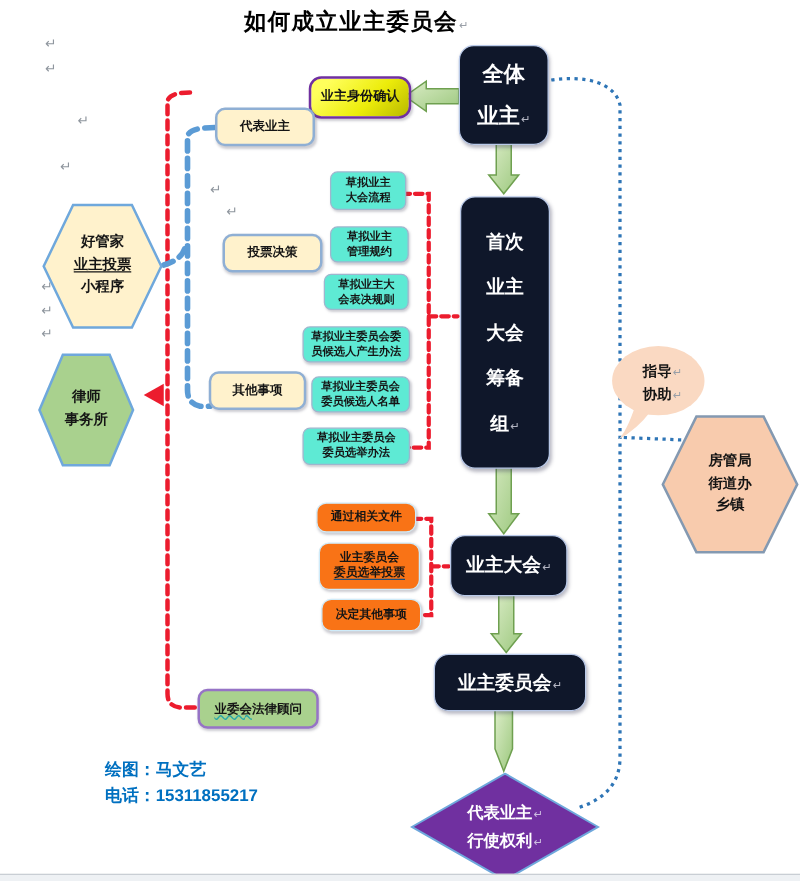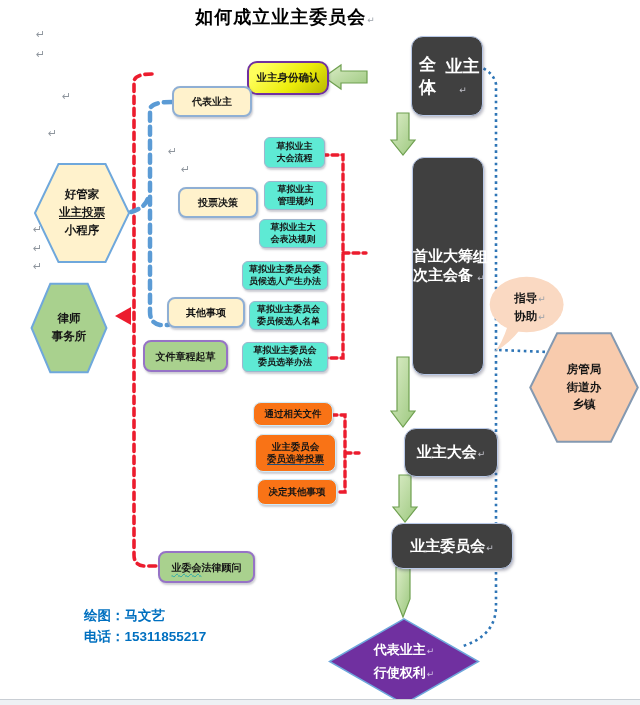--- a/index.html
+++ b/index.html
@@ -1,23 +1,23 @@
 <!DOCTYPE html>
 <html><head>
 <meta charset="utf-8">
 <style>
   html,body{margin:0;padding:0;background:#fff;}
   .canvas{position:relative;width:640px;height:705px;background:#ffffff;overflow:hidden;
           font-family:"Liberation Sans","DejaVu Sans",sans-serif;}
   svg.overlay{position:absolute;left:0;top:0;width:640px;height:705px;pointer-events:none;}
   .title{position:absolute;left:168px;top:5px;width:235px;text-align:center;font-size:18px;
          font-weight:bold;color:#000;letter-spacing:1px;}
-  .pbox{position:absolute;background:#404040;border:1px solid #B9C9E8;border-radius:12px;color:#fff;
-        font-weight:bold;display:flex;align-items:center;justify-content:space-evenly;
-        text-align:center;box-shadow:1px 2px 3px rgba(60,60,90,.35);margin-left:44px;}
+  .pbox{position:absolute;background:#0f172a;border:1px solid #B9C9E8;border-radius:12px;color:#fff;
+        font-weight:bold;display:flex;flex-direction:column;align-items:center;justify-content:space-evenly;
+        text-align:center;box-shadow:1px 2px 3px rgba(60,60,90,.35);}
   .sbox{position:absolute;display:flex;flex-direction:column;align-items:center;justify-content:center;
         font-weight:bold;color:#151515;text-align:center;line-height:1.3;border-radius:8px;
         box-shadow:1px 1.5px 2px rgba(90,90,110,.30);}
   .green{background:#A9D18E;border:2px solid #9673C6;font-size:10px;}
   .cream{background:#FFF2CC;border:2px solid #8FAFD4;font-size:10px;}
   .draft{background:#5eead4;border:1.5px solid #9EB6CE;border-radius:6px;font-size:9px;}
   .blue{background:#f97316;border:1.5px solid #CFEBF9;font-size:9.5px;}
   .yellow{background:linear-gradient(135deg,#FFFF5C 15%,#ECEC0A 60%,#B9B900);border:2px solid #7030A0;
           font-size:10.5px;border-radius:10px;}
   .hex{position:absolute;}
@@ -113,23 +113,20 @@
       <span>事务所</span>
     </div>
   </div>
 
   <div class="sbox cream" style="left:178px;top:187px;width:76px;height:27px;">
     <span>投票决策</span>
   </div>
   <div class="sbox cream" style="left:167px;top:297px;width:74px;height:27px;">
     <span>其他事项</span>
   </div>
-  <div class="sbox green" style="left:143px;top:340px;width:81px;height:28px;">
-    <span>文件章程起草</span>
-  </div>
 
   <div class="sbox draft" style="left:264px;top:137px;width:59px;height:29px;">
     <span>草拟业主</span>
       <span>大会流程</span>
   </div>
   <div class="sbox draft" style="left:264px;top:181px;width:61px;height:27px;">
     <span>草拟业主</span>
       <span>管理规约</span>
   </div>
   <div class="sbox draft" style="left:259px;top:219px;width:66px;height:27px;">

